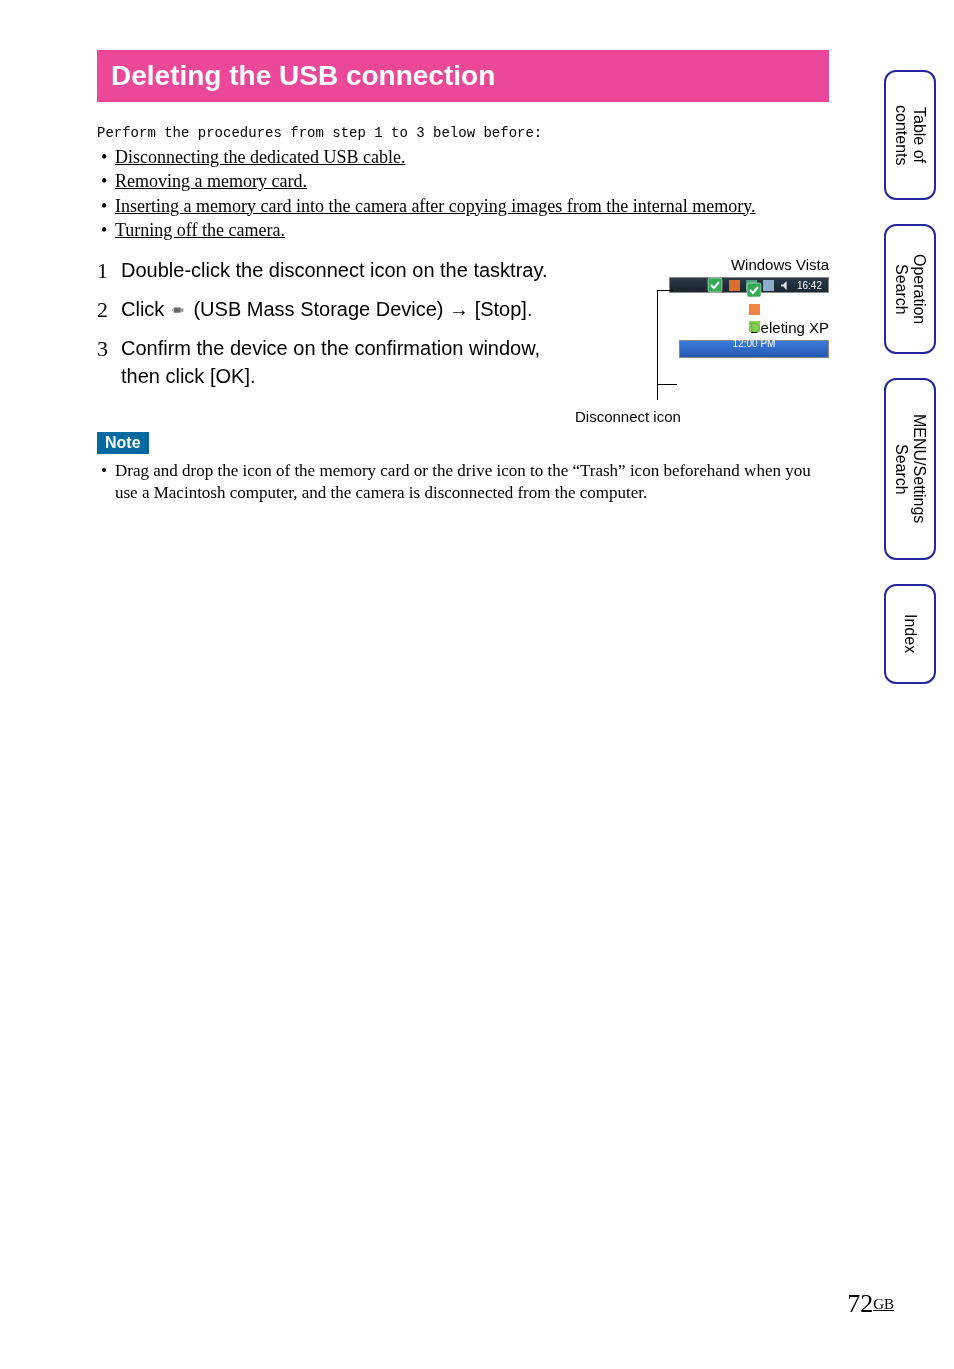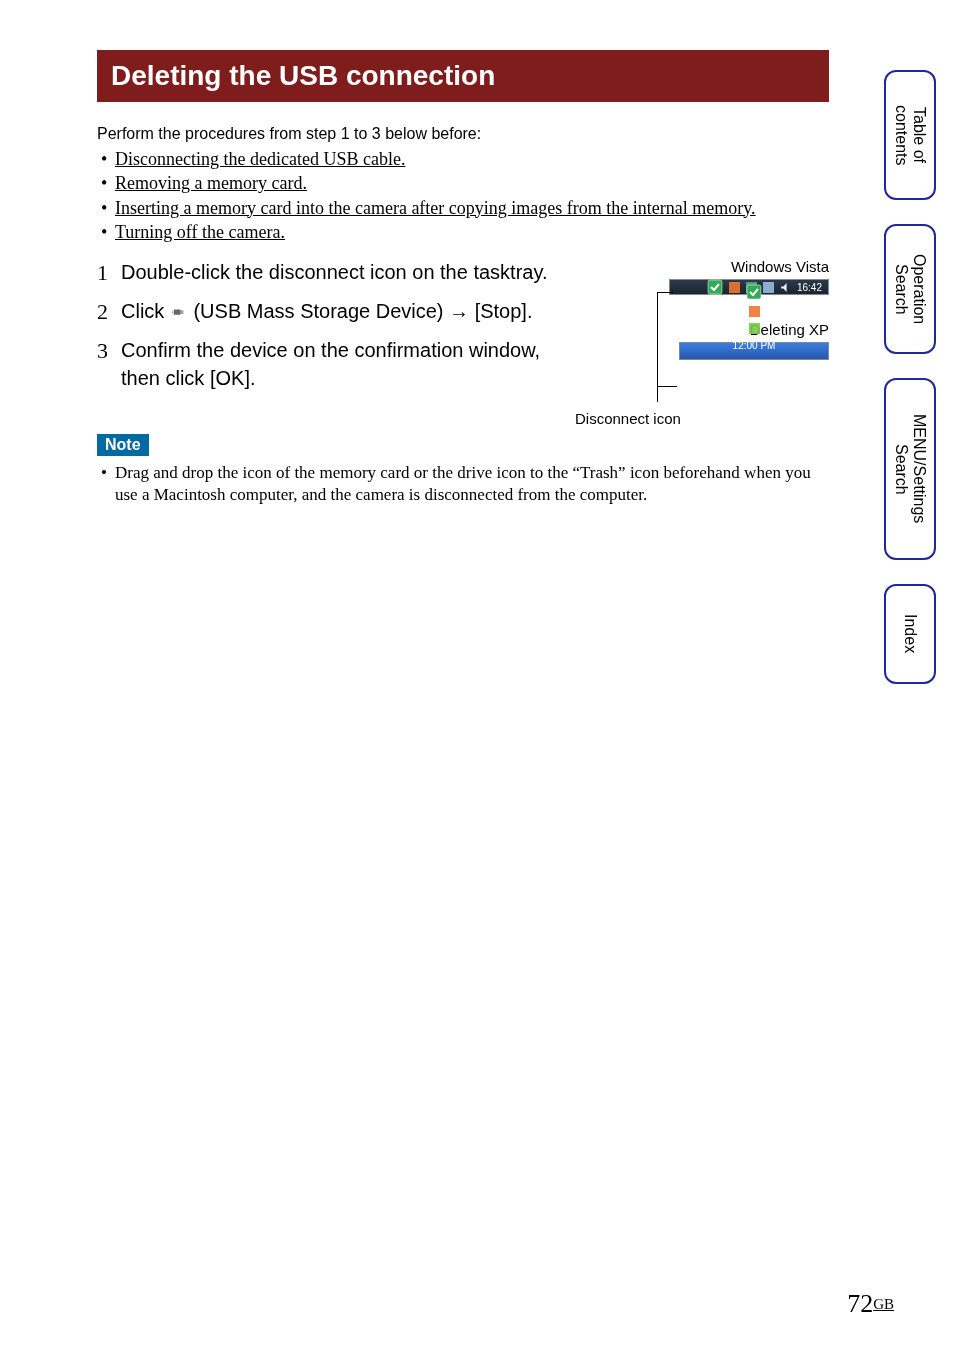--- a/index.html
+++ b/index.html
@@ -13,30 +13,30 @@
       background: #ffffff;
       font-family: Arial, Helvetica, sans-serif;
       position: relative;
       color: #000;
     }
     .content-area {
       padding: 50px 125px 0 97px;
       position: relative;
     }
     .title-bar {
-      background: #7f1d1d;
+      background: #ec4899;
       color: #ffffff;
       font-size: 28px;
       font-weight: bold;
       padding: 10px 14px;
       margin-bottom: 14px;
     }
     .intro-text {
-      font-family: Liberation Sans, sans-serif;
-      font-size: 16px;
+      font-family: Liberation Mono, monospace;
+      font-size: 14px;
       margin-bottom: 4px;
       margin-top: 23px;
     }
     .intro-bullets {
       font-family: "Times New Roman", Times, serif;
       font-size: 18px;
       list-style: none;
       margin-bottom: 14px;
     }
     .intro-bullets li {

